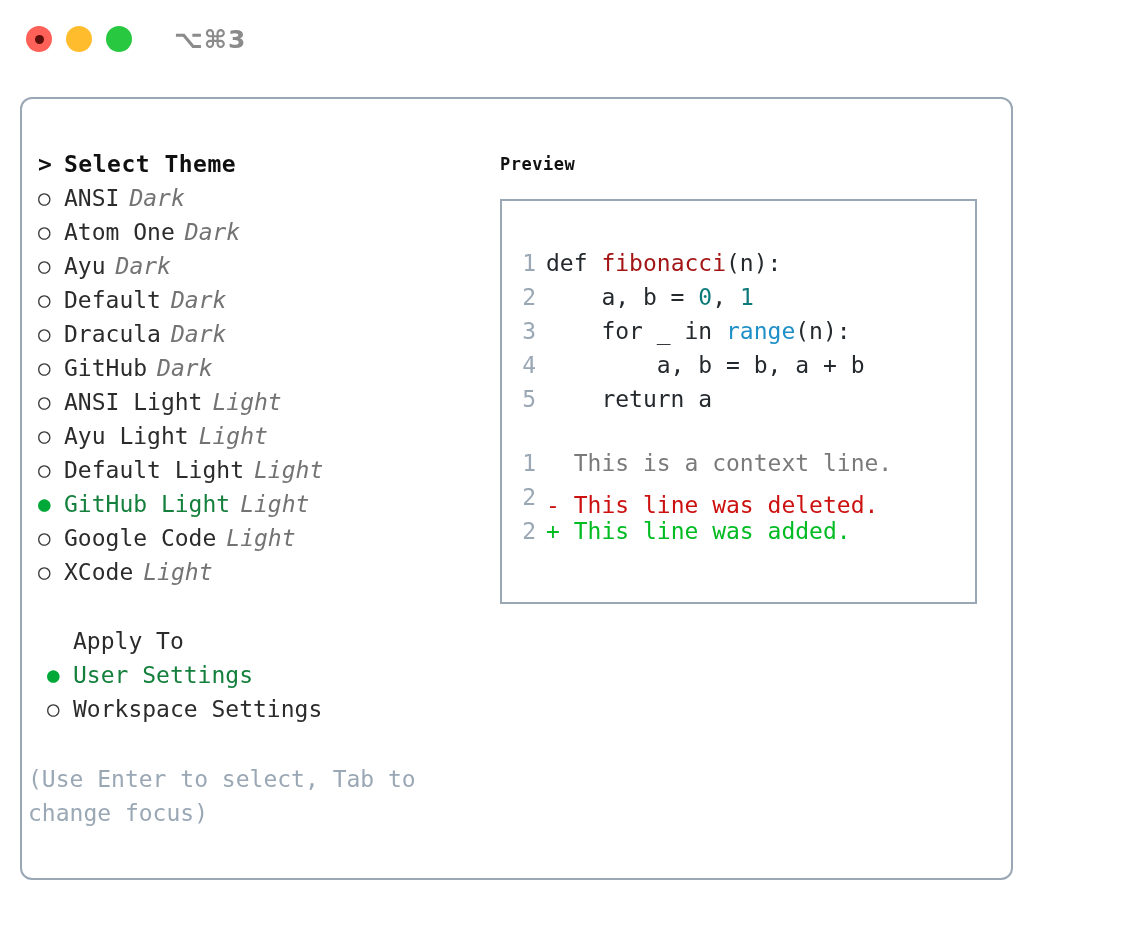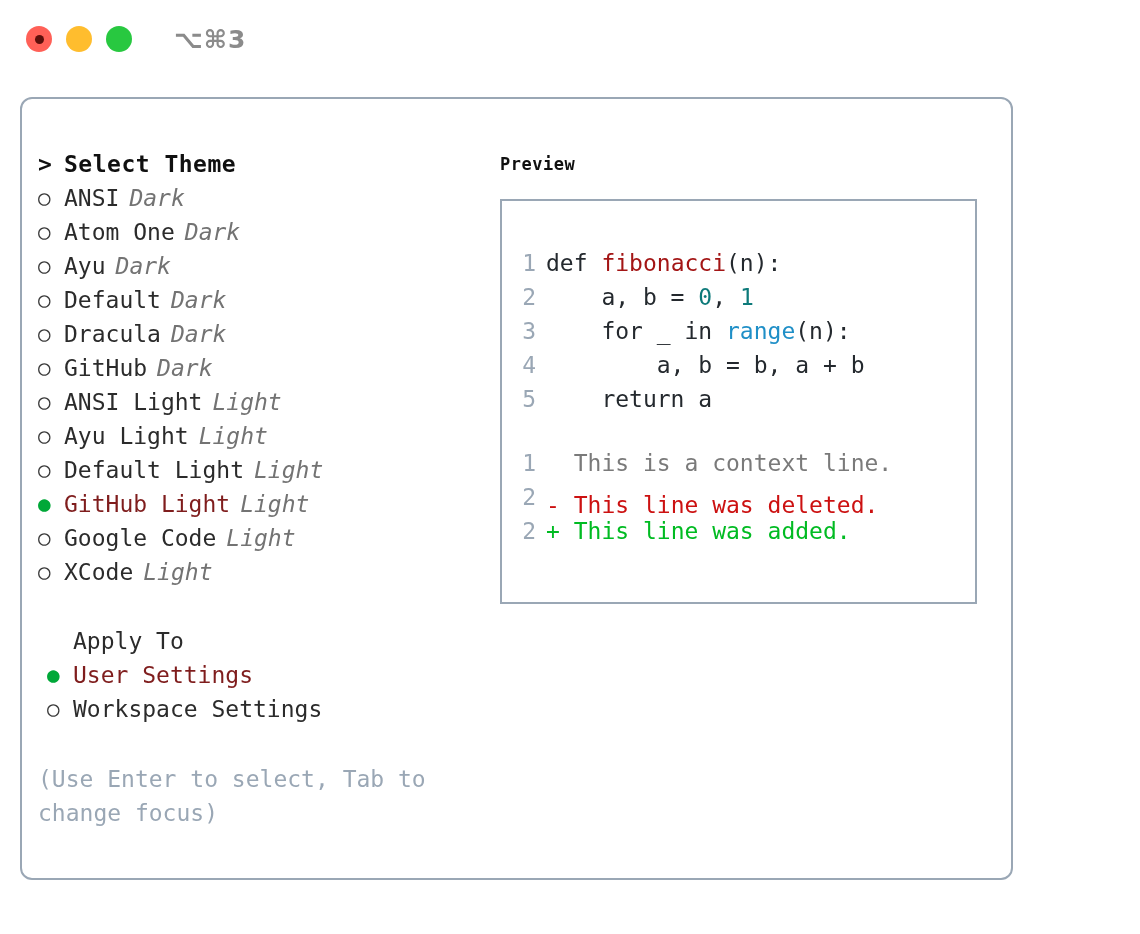--- a/index.html
+++ b/index.html
@@ -123,21 +123,21 @@
     width: 26px;
     font-size: 21px;
     color: #3a3a3a;
     line-height: 1;
   }
   .bullet.sel {
     color: #00a838;
   }
 
   .label { color: #2b2b2b; }
-  .label.sel { color: #7f1d1d; }
+  .label.sel { color: #15803d; }
 
   .tag {
     color: #737373;
     margin-left: 10px;
     font-style: italic;
   }
 
   
   .applyto {
     position: absolute;
@@ -151,21 +151,21 @@
     font-size: 23px;
     color: #2b2b2b;
     height: 34px;
     display: flex;
     align-items: center;
   }
 
   
   .hint {
     position: absolute;
-    left: 16px;
+    left: 6px;
     top: 663px;
     width: 410px;
     font-size: 23px;
     line-height: 34px;
     color: #9aa7b5;
   }
 
   
   .right-col {
     position: absolute;

